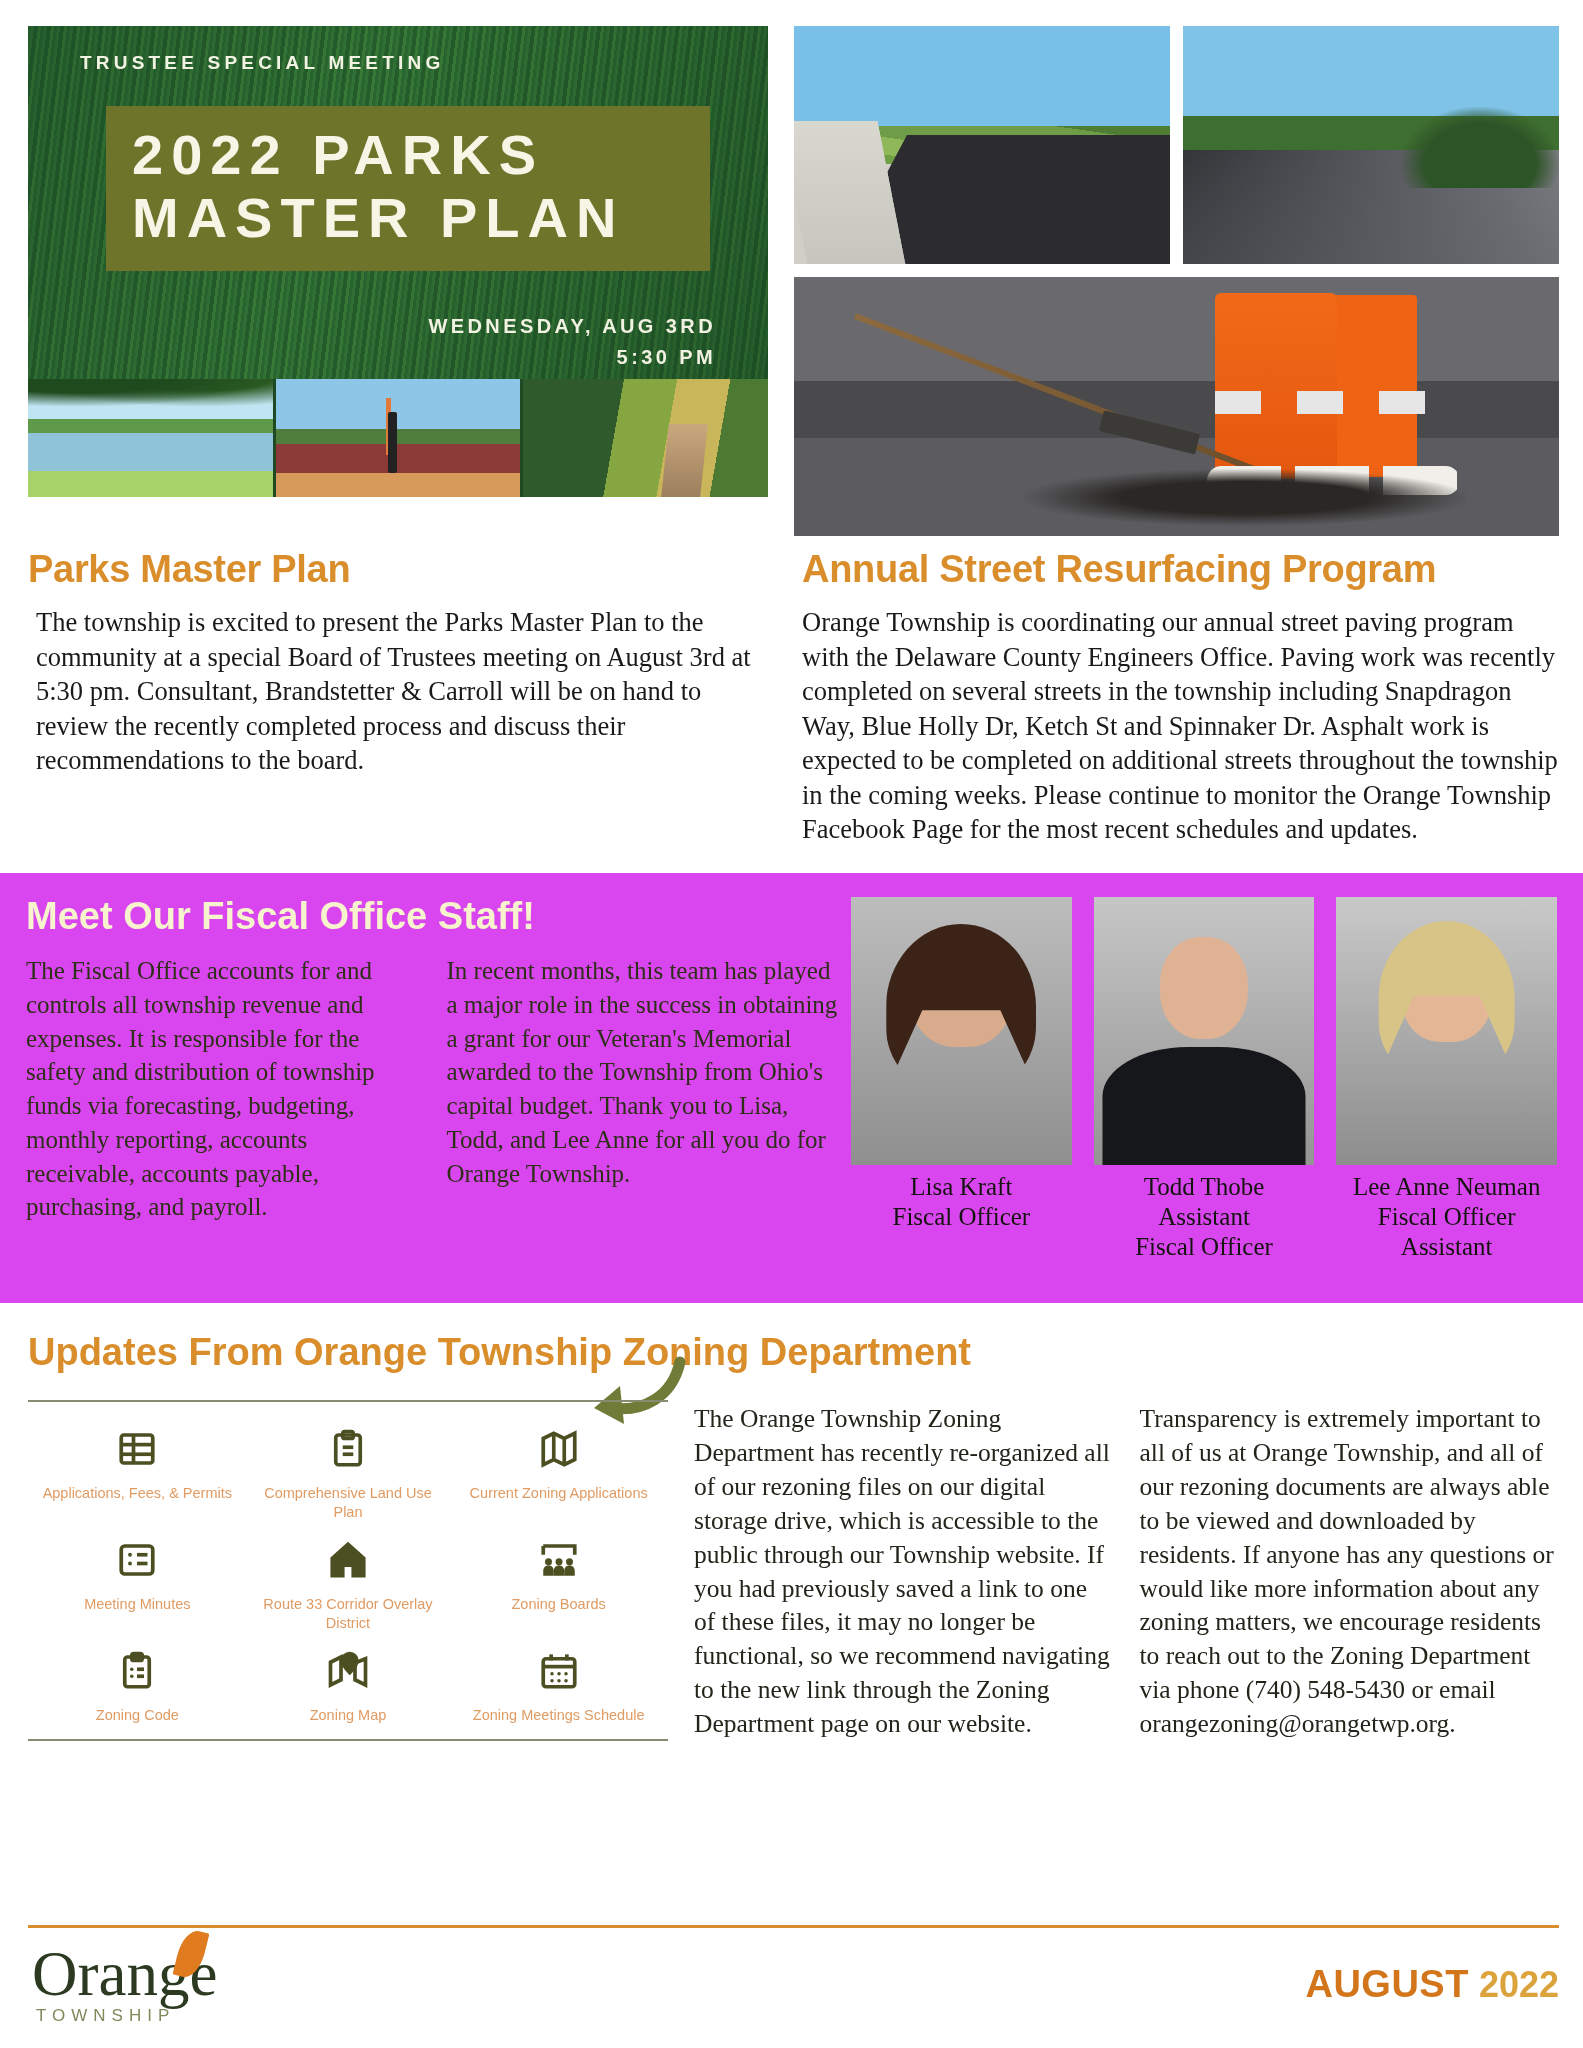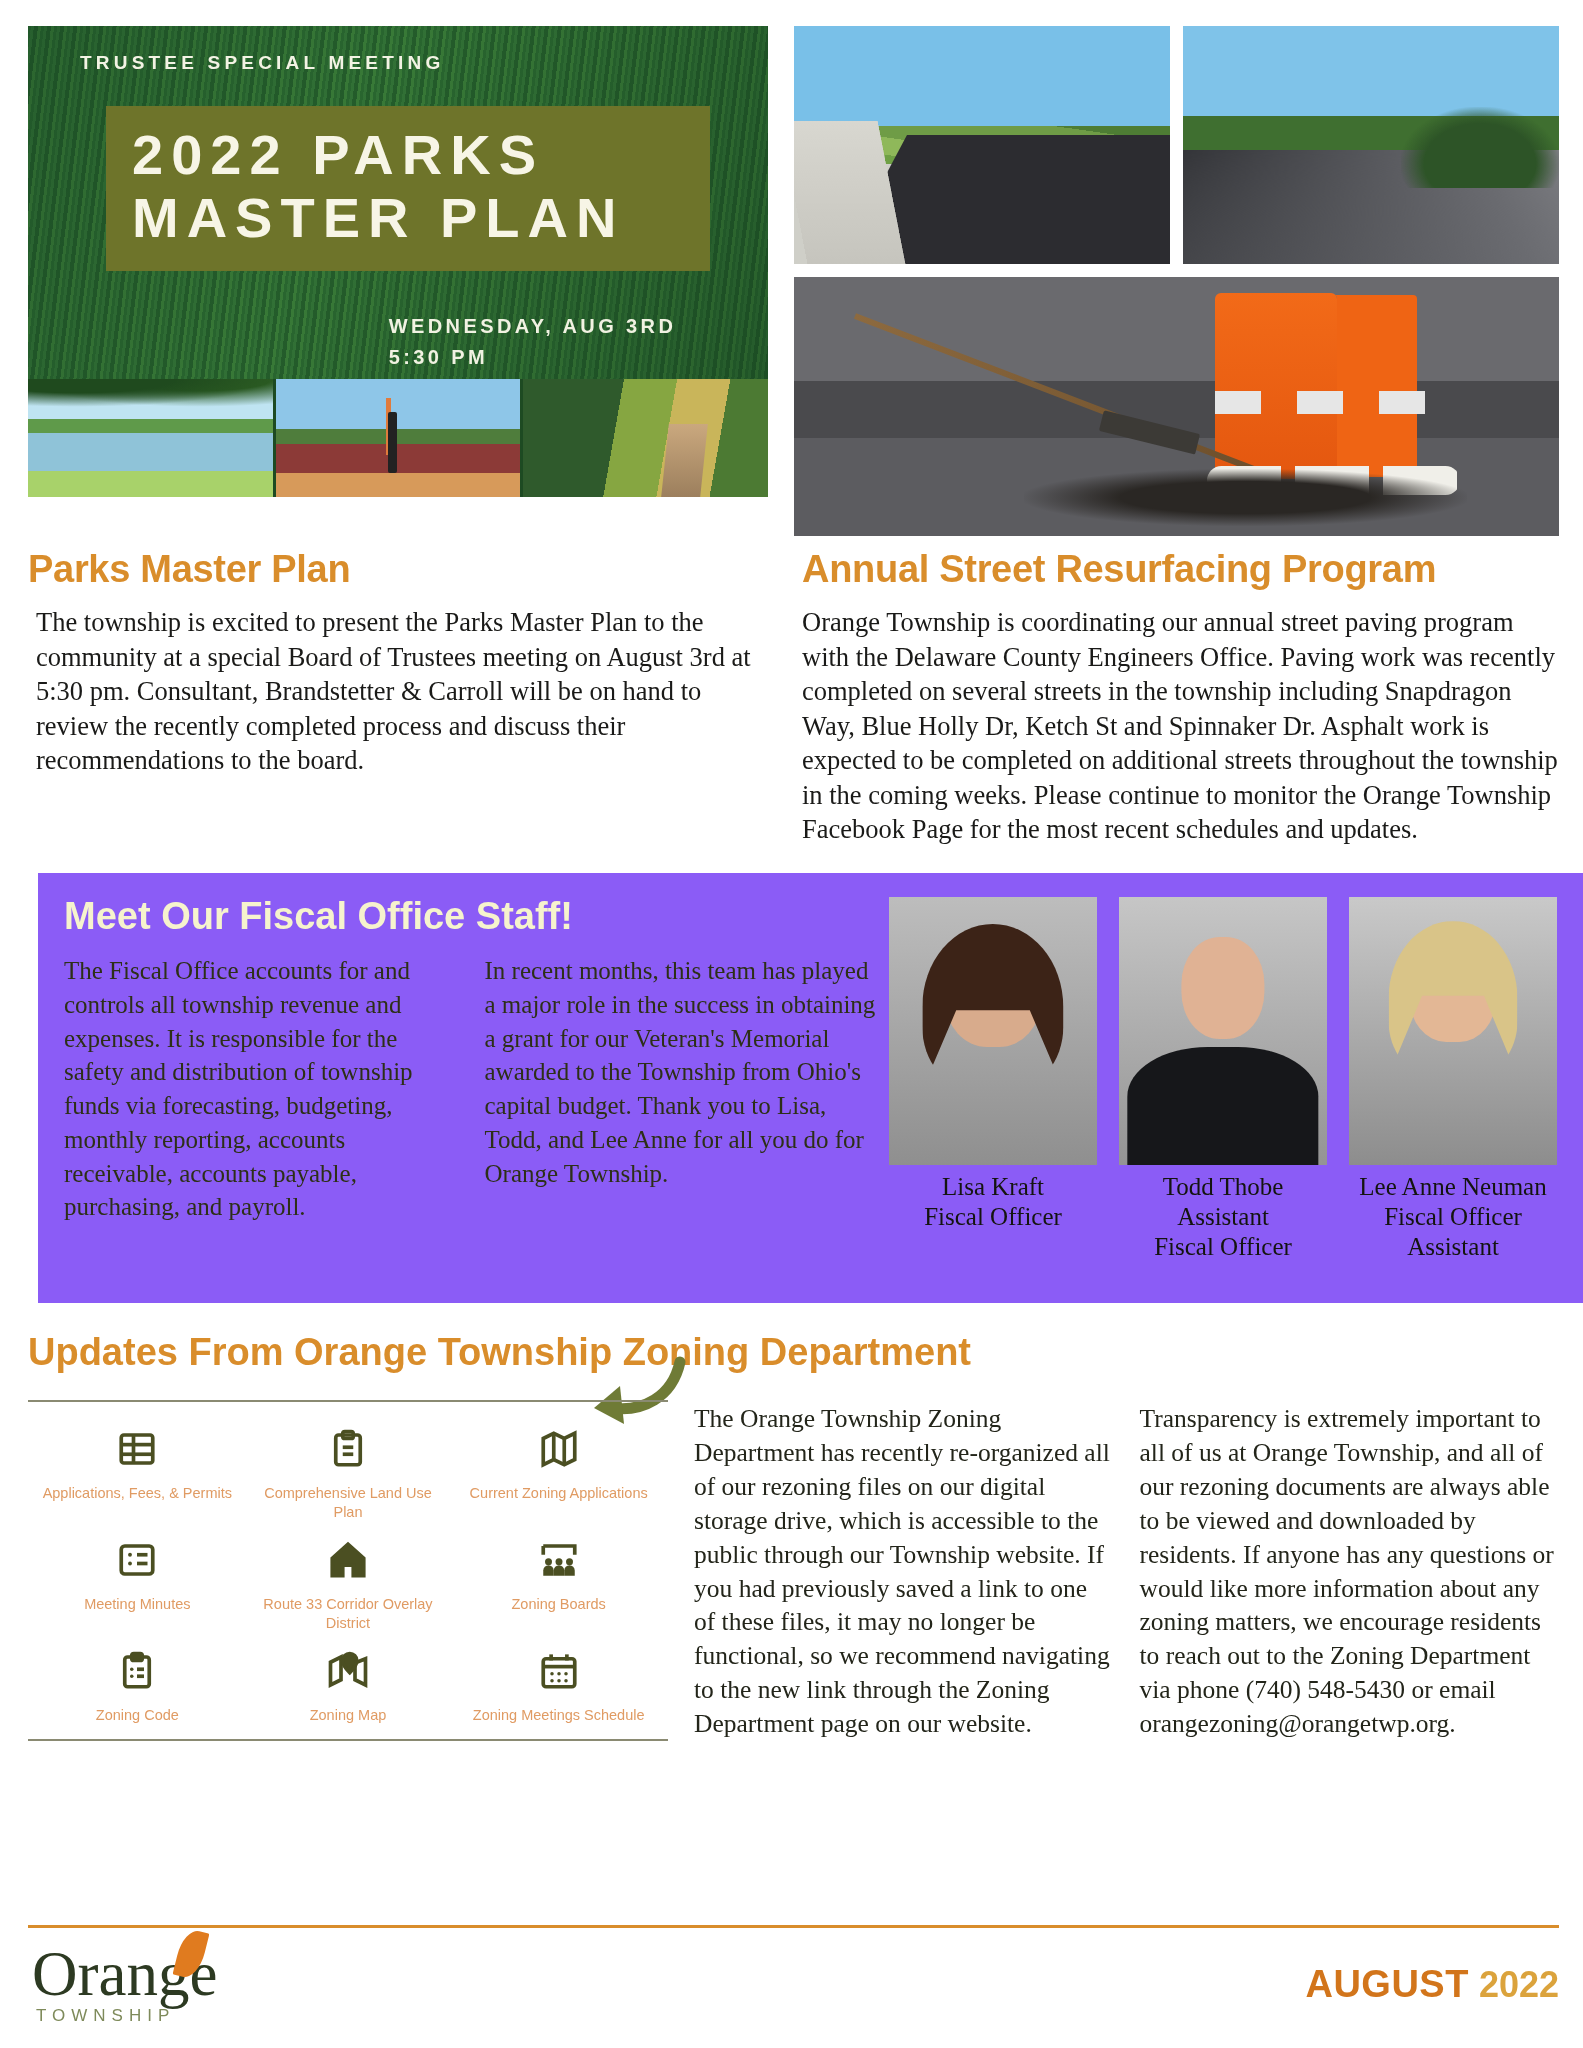--- a/index.html
+++ b/index.html
@@ -35,21 +35,21 @@
     position: absolute; left: 78px; top: 80px; right: 58px;
     background: #6e742a; padding: 18px 22px 22px 26px;
   }
   .flyer-title-line {
     font-family: "Liberation Sans", sans-serif;
     font-size: 56px; font-weight: 700; letter-spacing: 8px;
     color: #f7f5e6; line-height: 1.12; white-space: nowrap;
   }
   .flyer-details {
     position: absolute; right: 52px; top: 285px;
-    text-align: left;
+    text-align: right;
     font-family: "Liberation Sans", sans-serif;
     font-size: 20px; font-weight: 600; letter-spacing: 3.4px;
     color: #f1f2e2; line-height: 1.55;
   }
   .flyer-strip { position: absolute; left: 0; bottom: 0; width: 100%; height: 118px; display: flex; }
   .strip-img { flex: 1; border-right: 3px solid #1d4a22; }
   .strip-img:last-child { border-right: 0; }
   .ph-pond {
     background:
       linear-gradient(#bfe4f2 0 34%, #5f9a4a 34% 46%, #8fc3d8 46% 78%, #a8d26a 78% 100%);
@@ -156,25 +156,24 @@
     letter-spacing: -.3px; margin-bottom: 14px;
   }
   .art-p {
     font-size: 26.5px; line-height: 1.305; color: #1a1a18; text-align: left;
   }
   .art-left .art-p { padding-left: 8px; }
 
   
   .fiscal {
     margin-top: 26px;
-    background: #8b5cf6;
+    background: #d946ef;
     padding: 22px 26px 18px 26px;
     display: flex; gap: 10px;
     height: 430px;
-    margin-left: 38px;
   }
   .fiscal-left { width: 815px; }
   .fiscal-h {
     font-family: "Liberation Sans", sans-serif;
     font-size: 38px; font-weight: 700; color: #f6f3cd; margin-bottom: 16px;
   }
   .fiscal-cols { display: flex; gap: 26px; }
   .fiscal-col { flex: 1; }
   .fiscal-p { font-size: 25px; line-height: 1.35; color: #2d2f17; }
   .staff { flex: 1; display: flex; gap: 22px; padding-top: 2px; }

